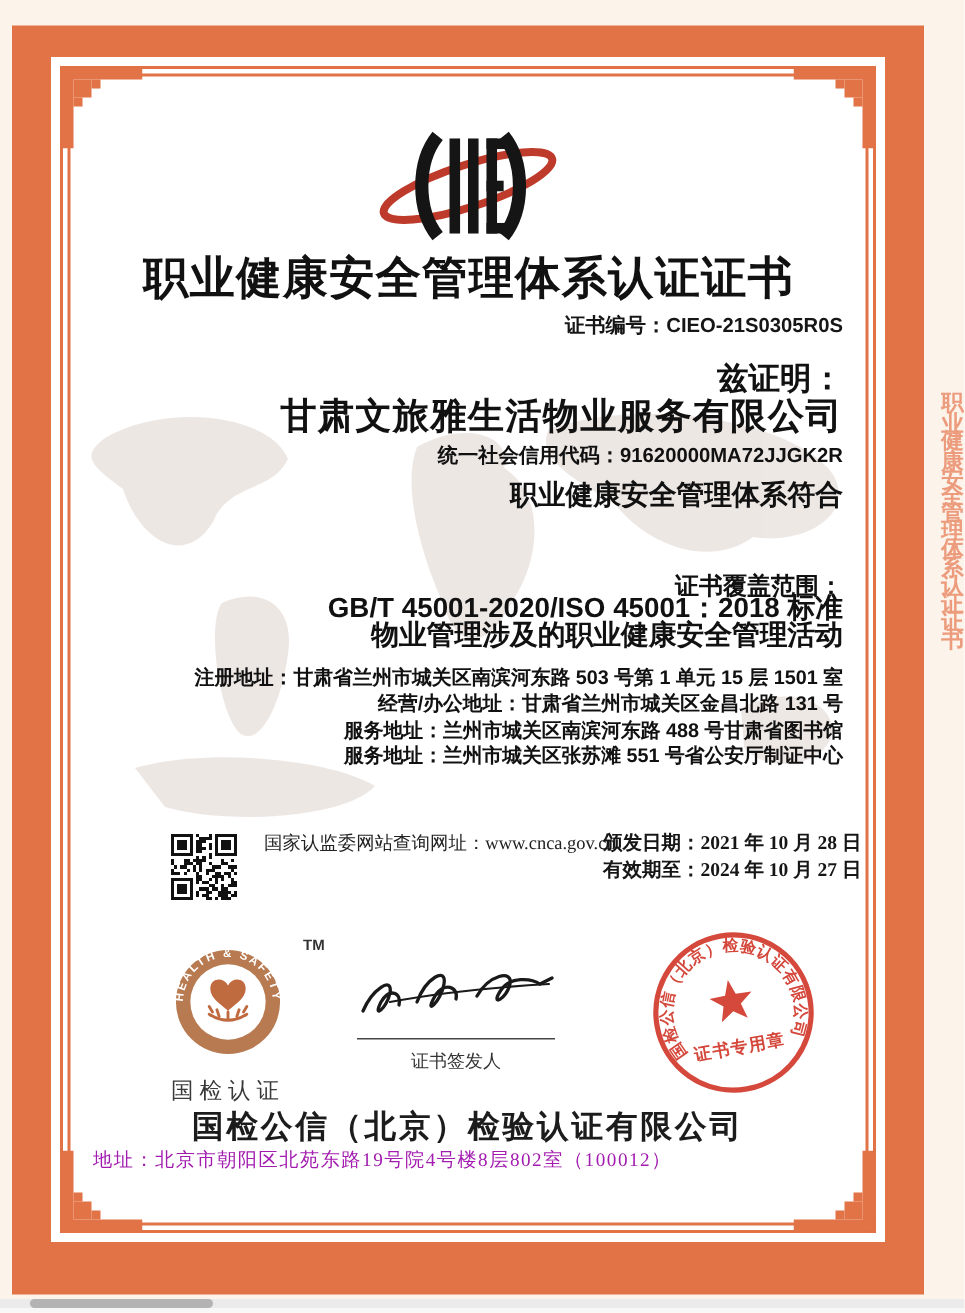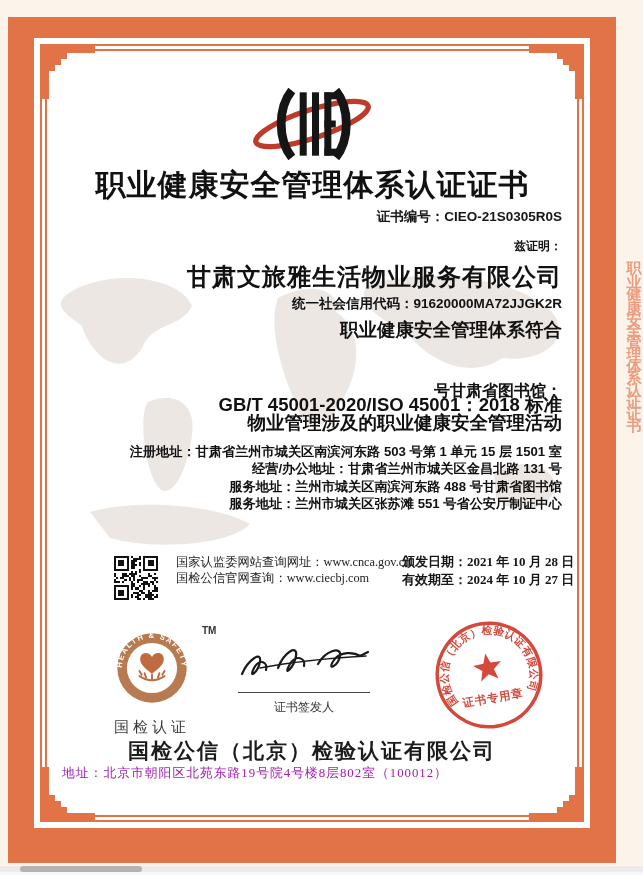--- a/index.html
+++ b/index.html
@@ -31,21 +31,21 @@
   .corner.bl{left:3px;bottom:3px;transform:rotate(270deg);}
   
   .map{left:30px;top:262px;width:580px;height:340px;z-index:1;}
   
   .z2{z-index:2;}
   .logo{left:237px;top:80px;width:150px;height:88px;}
   .title{left:40px;top:165px;width:545px;text-align:center;font-size:30px;font-weight:bold;
          letter-spacing:1px;color:#111;}
   .certno{right:81px;top:208px;text-align:right;font-size:13.5px;font-weight:bold;}
   .rline{right:81px;text-align:right;white-space:nowrap;font-weight:bold;color:#111;}
-  .attest{top:238px;font-size:12px;}
+  .attest{top:238px;font-size:21px;}
   .company{top:261px;font-size:24px;letter-spacing:1px;}
   .credit{top:295px;font-size:13.5px;}
   .system{top:317px;font-size:18.5px;}
   .standard{top:363px;font-size:18.5px;margin-top:29px;}
   .scopelbl{top:381px;font-size:16px;}
   .scope{top:410px;font-size:18.5px;}
   .addrs{top:443px;font-size:13.2px;line-height:17.4px;}
   .qr{left:114px;top:556px;width:44px;height:44px;}
   .verify{left:176px;top:555px;font-size:12.3px;line-height:15.6px;
           font-family:"Liberation Serif",serif;color:#222;white-space:nowrap;}
@@ -143,21 +143,21 @@
 </svg>
 
 <div class="abs z2 title">职业健康安全管理体系认证证书</div>
 <div class="abs z2 certno">证书编号：CIEO-21S0305R0S</div>
 
 <div class="abs z2 rline attest">兹证明：</div>
 <div class="abs z2 rline company">甘肃文旅雅生活物业服务有限公司</div>
 <div class="abs z2 rline credit">统一社会信用代码：91620000MA72JJGK2R</div>
 <div class="abs z2 rline system">职业健康安全管理体系符合</div>
 <div class="abs z2 rline standard">GB/T 45001-2020/ISO 45001：2018 标准</div>
-<div class="abs z2 rline scopelbl">号甘肃省图书馆：</div>
+<div class="abs z2 rline scopelbl">证书覆盖范围：</div>
 <div class="abs z2 rline scope">物业管理涉及的职业健康安全管理活动</div>
 <div class="abs z2 rline addrs">
   <div>注册地址：甘肃省兰州市城关区南滨河东路 503 号第 1 单元 15 层 1501 室</div>
   <div>经营/办公地址：甘肃省兰州市城关区金昌北路 131 号</div>
   <div>服务地址：兰州市城关区南滨河东路 488 号甘肃省图书馆</div>
   <div>服务地址：兰州市城关区张苏滩 551 号省公安厅制证中心</div>
 </div>
 
 <svg class="abs z2 qr" viewBox="0 0 21 21" shape-rendering="crispEdges">
   <g fill="#111">
@@ -172,21 +172,20 @@
   </g>
   <g fill="#111">
     <rect x="2" y="2" width="3" height="3"></rect>
       <rect x="16" y="2" width="3" height="3"></rect>
       <rect x="2" y="16" width="3" height="3"></rect>
   </g>
   <path id="qr-modules" fill="#111" d="M8 0h1v1h-1zM12 0h1v1h-1zM9 1h1v1h-1zM10 1h1v1h-1zM11 1h1v1h-1zM12 1h1v1h-1zM8 2h1v1h-1zM9 2h1v1h-1zM10 2h1v1h-1zM8 3h1v1h-1zM9 3h1v1h-1zM12 3h1v1h-1zM8 4h1v1h-1zM9 4h1v1h-1zM10 4h1v1h-1zM12 4h1v1h-1zM8 5h1v1h-1zM9 5h1v1h-1zM12 6h1v1h-1zM8 7h1v1h-1zM10 7h1v1h-1zM12 7h1v1h-1zM0 8h1v1h-1zM4 8h1v1h-1zM5 8h1v1h-1zM7 8h1v1h-1zM8 8h1v1h-1zM9 8h1v1h-1zM10 8h1v1h-1zM16 8h1v1h-1zM19 8h1v1h-1zM0 9h1v1h-1zM4 9h1v1h-1zM5 9h1v1h-1zM6 9h1v1h-1zM8 9h1v1h-1zM9 9h1v1h-1zM12 9h1v1h-1zM16 9h1v1h-1zM17 9h1v1h-1zM1 10h1v1h-1zM3 10h1v1h-1zM4 10h1v1h-1zM7 10h1v1h-1zM9 10h1v1h-1zM13 10h1v1h-1zM14 10h1v1h-1zM15 10h1v1h-1zM18 10h1v1h-1zM19 10h1v1h-1zM20 10h1v1h-1zM0 11h1v1h-1zM5 11h1v1h-1zM7 11h1v1h-1zM9 11h1v1h-1zM11 11h1v1h-1zM12 11h1v1h-1zM13 11h1v1h-1zM19 11h1v1h-1zM0 12h1v1h-1zM1 12h1v1h-1zM2 12h1v1h-1zM4 12h1v1h-1zM8 12h1v1h-1zM11 12h1v1h-1zM14 12h1v1h-1zM15 12h1v1h-1zM17 12h1v1h-1zM18 12h1v1h-1zM20 12h1v1h-1zM8 13h1v1h-1zM9 13h1v1h-1zM13 13h1v1h-1zM14 13h1v1h-1zM15 13h1v1h-1zM16 13h1v1h-1zM18 13h1v1h-1zM8 14h1v1h-1zM9 14h1v1h-1zM12 14h1v1h-1zM14 14h1v1h-1zM16 14h1v1h-1zM19 14h1v1h-1zM8 15h1v1h-1zM10 15h1v1h-1zM11 15h1v1h-1zM14 15h1v1h-1zM19 15h1v1h-1zM20 15h1v1h-1zM12 16h1v1h-1zM13 16h1v1h-1zM16 16h1v1h-1zM18 16h1v1h-1zM19 16h1v1h-1zM20 16h1v1h-1zM9 17h1v1h-1zM10 17h1v1h-1zM11 17h1v1h-1zM13 17h1v1h-1zM14 17h1v1h-1zM16 17h1v1h-1zM17 17h1v1h-1zM8 18h1v1h-1zM11 18h1v1h-1zM12 18h1v1h-1zM15 18h1v1h-1zM16 18h1v1h-1zM17 18h1v1h-1zM18 18h1v1h-1zM20 18h1v1h-1zM8 19h1v1h-1zM10 19h1v1h-1zM11 19h1v1h-1zM15 19h1v1h-1zM16 19h1v1h-1zM17 19h1v1h-1zM19 19h1v1h-1zM20 19h1v1h-1zM11 20h1v1h-1zM12 20h1v1h-1zM14 20h1v1h-1zM16 20h1v1h-1zM17 20h1v1h-1zM18 20h1v1h-1z"></path>
 </svg>
 <div class="abs z2 verify">
   <div>国家认监委网站查询网址：www.cnca.gov.cn</div>
-  <div>国检公信官网查询：www.ciecbj.com</div>
 </div>
 <div class="abs z2 dates">
   <div>颁发日期：2021 年 10 月 28 日</div>
   <div>有效期至：2024 年 10 月 27 日</div>
 </div>
 
 <svg class="abs z2 badge" viewBox="0 0 130 130">
   <circle cx="65" cy="65" r="47" fill="#B87A50"></circle>
   <circle cx="65" cy="65" r="34" fill="#ffffff"></circle>
   <defs>

